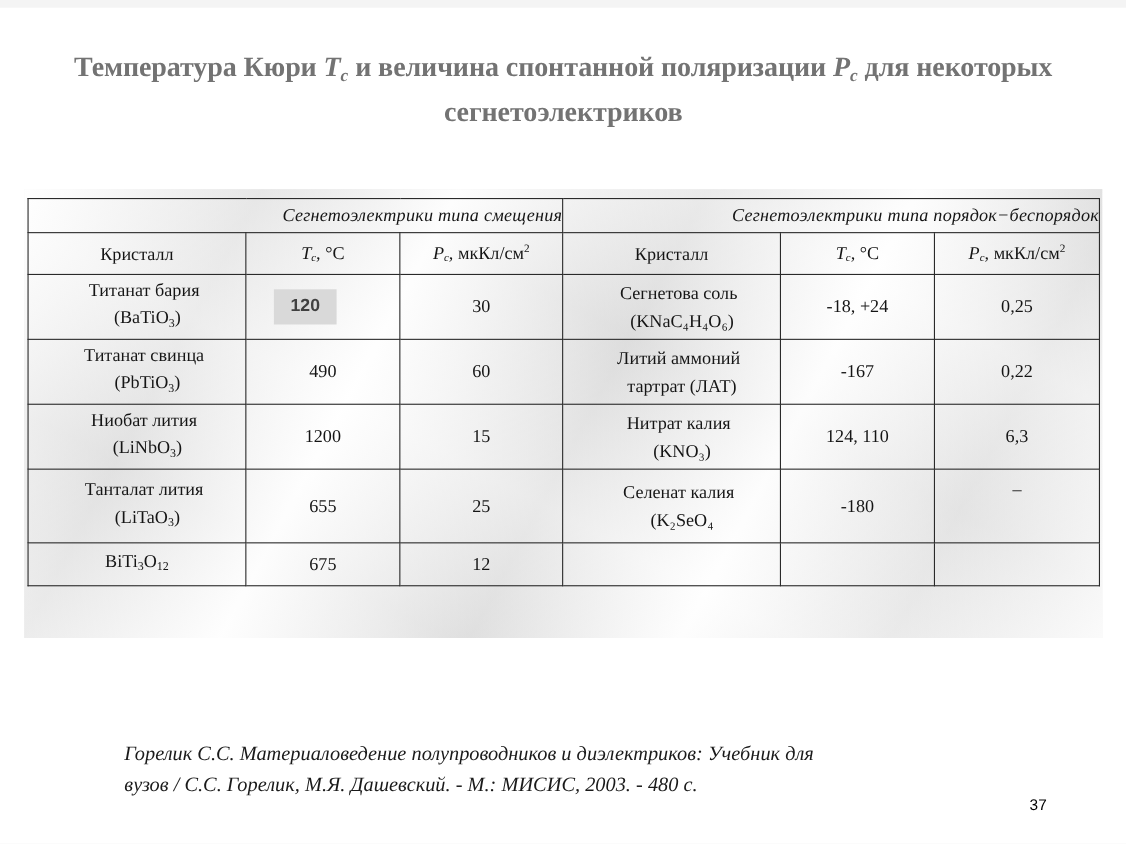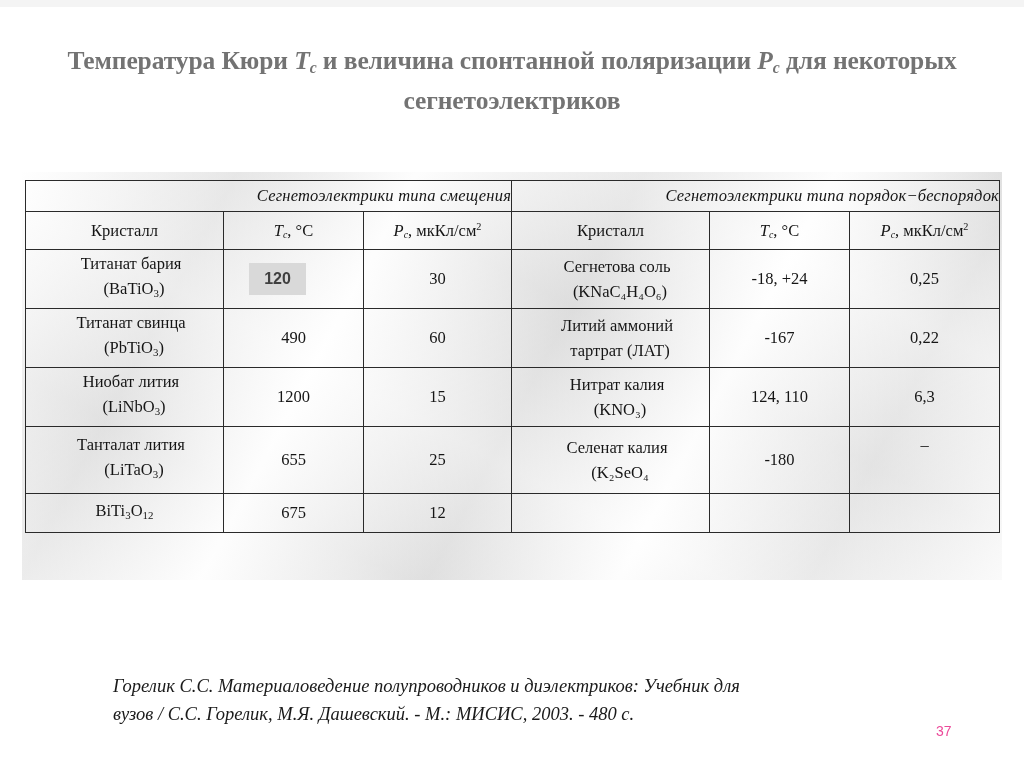--- a/index.html
+++ b/index.html
@@ -153,21 +153,21 @@
     color: #1a1a1a;
     text-align: left;
     margin-left: 17px;
   }
   .page-number {
     position: absolute;
     top: 723px;
     left: 936px;
     font-family: "Liberation Sans", sans-serif;
     font-size: 14px;
-    color: #ec4899;
+    color: #000000;
   }
 </style>
 </head>
 <body>
 
 <div class="top-band"></div>
 
 <div class="slide-title">
   <span>Температура Кюри</span>
   <span class="var"><span>T</span><sub>c</sub></span>

